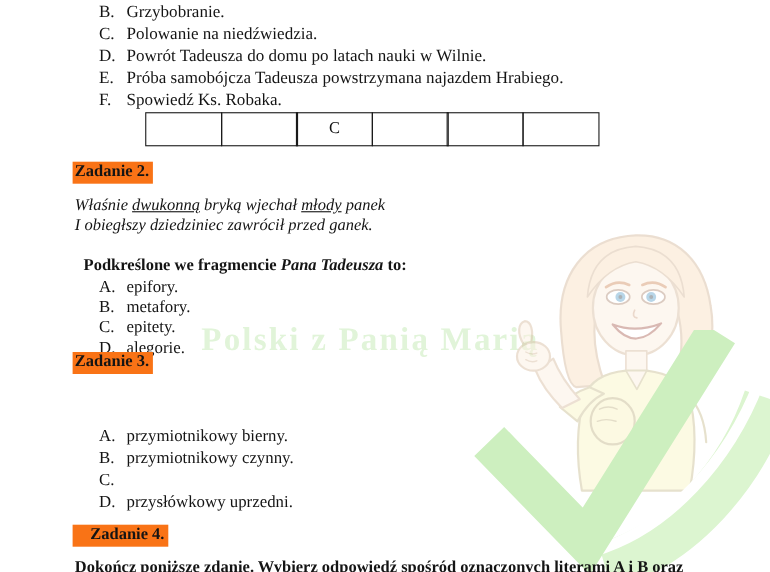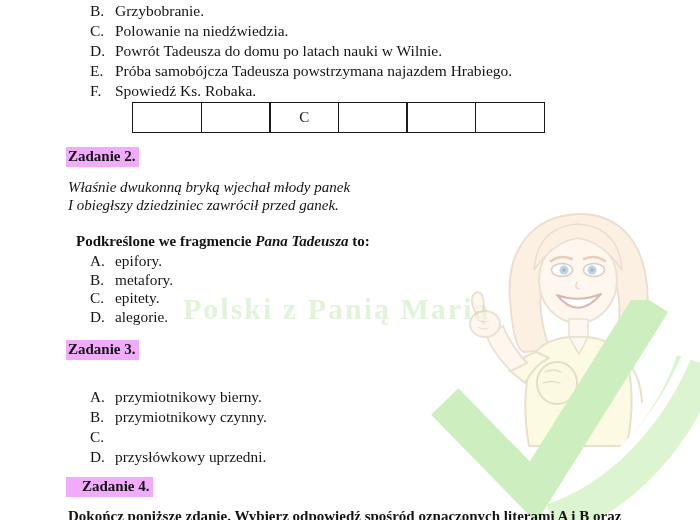--- a/index.html
+++ b/index.html
@@ -23,27 +23,27 @@
   
   .answer-table{left:132px;top:102px;display:flex;z-index:5;}
   .answer-cell{
     width:70px;height:31px;box-sizing:border-box;border:1.4px solid #1a1a1a;
     margin-left:-1.4px;display:flex;align-items:center;justify-content:center;
     font-size:15px;background:transparent;
   }
   .answer-cell:first-child{margin-left:0;}
   
   .task-heading{
-    left:66px;font-weight:bold;font-size:15px;background:#f0abfc;
+    left:66px;font-weight:bold;font-size:15px;background:#f97316;
     padding:1px 3px 2px 2px;white-space:nowrap;
   }
-  .h2{top:147px;} .h3{top:340px;text-align:center;} .h4{top:477px;padding-left:16px;}
+  .h2{top:147px;} .h3{top:320px;text-align:center;} .h4{top:477px;padding-left:16px;}
   
   .quote{left:68px;top:179px;font-style:italic;font-size:15px;line-height:17.5px;white-space:nowrap;}
-  .quote .u{}
+  .quote .u{text-decoration:underline;}
   
   .question{left:68px;font-weight:bold;font-size:15px;white-space:nowrap;}
   .q2{top:233px;margin-left:8px;} .q3{top:361px;}
   .question .it{font-style:italic;}
   
   .options{left:90px;font-size:15.3px;}
   .o2{top:252px;line-height:18.7px;}
   .o3{top:387px;line-height:20px;}
   .intro-line{left:68px;top:508px;font-weight:bold;font-size:15px;white-space:nowrap;}
 </style>

